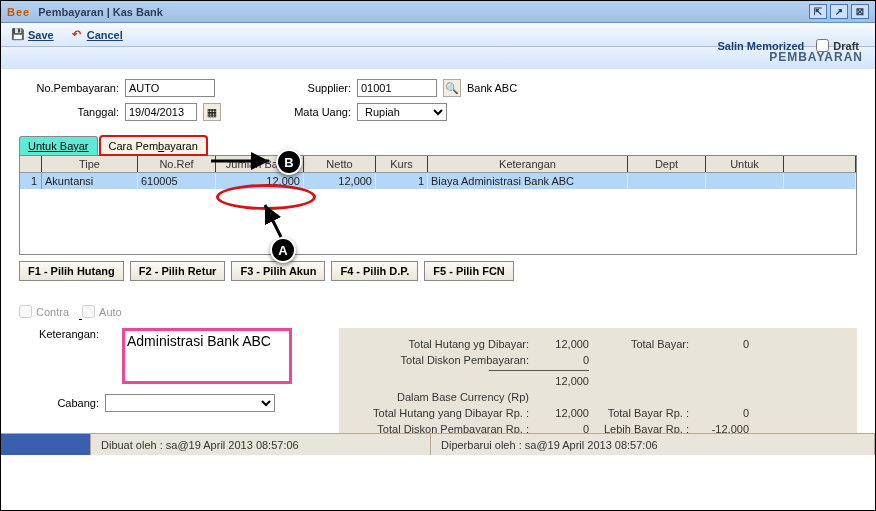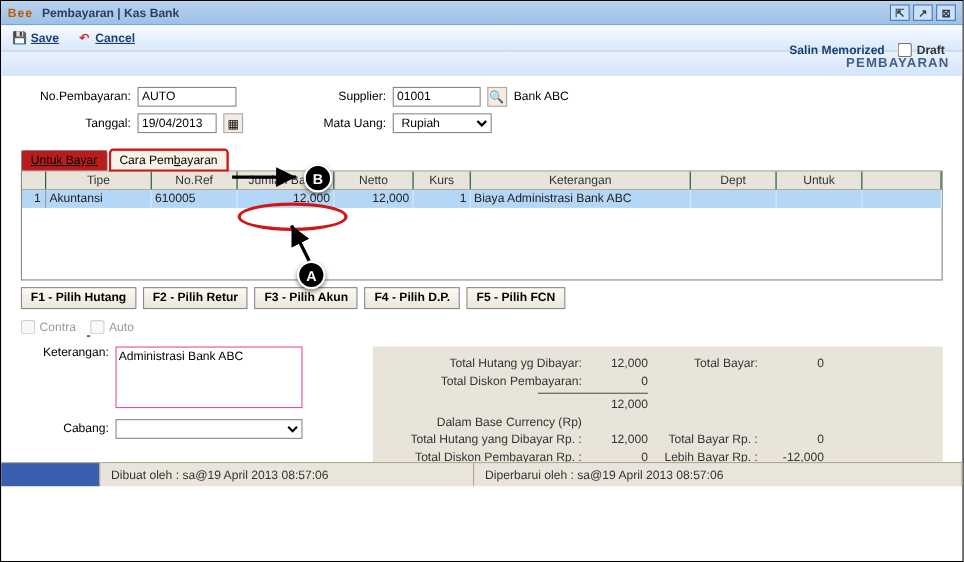--- a/index.html
+++ b/index.html
@@ -14,39 +14,39 @@
   .toolbar-right { margin-left:auto; display:flex; align-items:center; gap:8px;margin-top:22px; }
   .drafttxt { font-weight:bold; color:#333;}
   .pagehdr { height:22px; background: linear-gradient(#e9f2fd,#d3e4fa); color:#425f85; font-weight:bold; font-size:12px; text-align:right; padding:3px 12px; letter-spacing:1px;}
   .body-area { padding:10px 18px;}
   .formrow { display:flex; align-items:center; margin-bottom:6px; gap:6px;}
   .formrow label { display:inline-block; text-align:right;}
   input.txt, select.sel { border:1px solid #888; background:#fff; height:18px; padding:0 3px; font-size:11px;}
   .calbtn { width:18px; height:18px; background:#f4ece0; border:1px solid #aaa; cursor:pointer; display:flex; align-items:center; justify-content:center;}
   .lookbtn { width:18px; height:18px; background:#f4ece0; border:1px solid #aaa; cursor:pointer; display:flex; align-items:center; justify-content:center;}
   .tabs { margin-top:6px; display:flex; align-items:flex-end; height:22px;}
-  .tab { border:1px solid #888; border-bottom:none; border-radius:3px 3px 0 0; padding:3px 8px; background:#b91c1c; margin-right:2px; cursor:pointer; position:relative;}
+  .tab { border:1px solid #888; border-bottom:none; border-radius:3px 3px 0 0; padding:3px 8px; background:#5eead4; margin-right:2px; cursor:pointer; position:relative;}
   .tab.active { background:#f7f3e8; z-index:2;}
   .tab.hl { outline:2px solid #d21515; outline-offset:-1px;}
   .grid { border:1px solid #888; height:100px; background:#fff;}
   .gridhead { display:grid; grid-template-columns: 22px 96px 78px 88px 72px 52px 200px 78px 78px 1fr; background:#e9e4d9; border-bottom:1px solid #999;}
   .gridhead div { border-right:1px solid #14532d; text-align:center; padding:2px 0; color:#333; font-size:11px;}
   .gridrow { display:grid; grid-template-columns: 22px 96px 78px 88px 72px 52px 200px 78px 78px 1fr; background:#b4d6f7;}
   .gridrow div { border-right:1px solid #dbe8f7; padding:2px 3px; color:#222;}
   .gridrow div.num { text-align:right; color:#222;}
   .gridrow div.idx { text-align:right; color:#222; padding-right:4px; border-right:1px solid #999;}
   .oval { position:absolute; border:3px solid #d21515; border-radius:50%; width:100px; height:26px; pointer-events:none;}
   .marker { position:absolute; width:26px; height:26px; background:#000; border:2px solid #fff; border-radius:50%; color:#fff; font-weight:bold; display:flex; align-items:center; justify-content:center; font-size:13px; box-shadow:0 2px 4px rgba(0,0,0,.5); pointer-events:none;}
   .btnrow { margin-top:6px; display:flex; gap:6px;}
   .btn { border:1px solid #888; background:linear-gradient(#fcfaf5,#ece6d9); padding:3px 8px; font-weight:bold; cursor:pointer;}
   .chk { display:inline-flex; align-items:center; gap:4px; color:#999; margin-right:10px;}
   .chk input { accent-color:#999;}
   .panel2 { display:flex; margin-top:8px; gap:20px;}
   .leftcol { width:300px;}
-  textarea.txt { width:170px; height:56px; border:1px solid #ec4899; font-size:11px; padding:2px; resize:none;}
+  textarea.txt { width:170px; height:56px; border:3px solid #ec4899; font-size:14px; padding:2px; resize:none;margin-left:17px;}
   .summary { flex:1; background:#e9e4d9; padding:8px 10px; color:#333;}
   .srow { display:grid; grid-template-columns: 180px 60px 100px 60px; align-items:center; padding:2px 0;}
   .srow .r { text-align:right;}
   .hr { border-top:1px solid #555; margin:2px 0 2px 140px; width:100px;}
   .statusbar { position:absolute; bottom:0; left:0; right:0; height:22px; background:#eae5da; border-top:1px solid #b5aa90; display:flex; align-items:center; font-size:11px; color:#333;}
   .statusbar .seg { border-right:1px solid #b5aa90; padding:0 10px; height:100%; display:flex; align-items:center;}
   .statusbar .first { width:90px; background:#3a5fae;}
   svg.arrow { position:absolute; pointer-events:none; }
   .wrapper{position:relative;}
 </style>
@@ -149,21 +149,21 @@
   </div>
 
   <div class="btnrow">
     <button class="btn">F1 - Pilih Hutang</button>
     <button class="btn">F2 - Pilih Retur</button>
     <button class="btn">F3 - Pilih Akun</button>
     <button class="btn">F4 - Pilih D.P.</button>
     <button class="btn">F5 - Pilih FCN</button>
   </div>
 
-  <div style="margin-top:10px;text-decoration:underline;">
+  <div style="margin-top:24px;text-decoration:underline;">
     <label class="chk">
           <input type="checkbox" disabled="" style="">
           <span>Contra</span>
         </label>
     <label class="chk">
           <input type="checkbox" disabled="" style="">
           <span>Auto</span>
         </label>
   </div>
 

